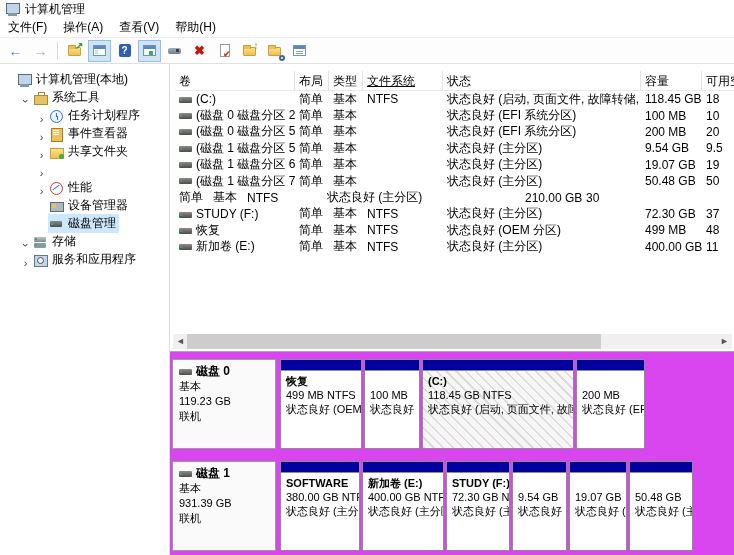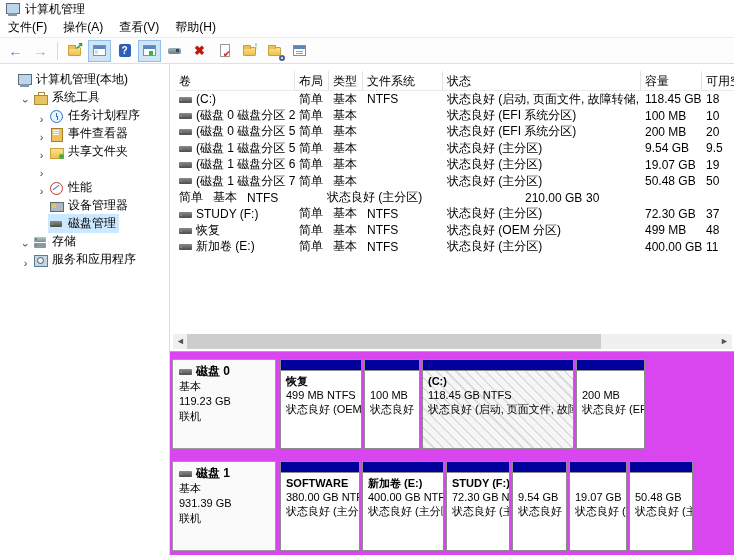--- a/index.html
+++ b/index.html
@@ -255,21 +255,21 @@
           <span class="tlabel">服务和应用程序</span>
         </span>
       </div>
     </div>
   <div class="content">
     <div class="listpane">
       <div class="lheader">
           <div class="hcell" style="width: 120px;">卷</div>
           <div class="hcell" style="width: 34px;">布局</div>
           <div class="hcell" style="width: 34px;">类型</div>
-          <div class="hcell" style="width: 80px;">文件系统</div>
+          <div class="hcell" style="width: 80px; text-decoration: underline;">文件系统</div>
           <div class="hcell" style="width: 198px;">状态</div>
           <div class="hcell" style="width: 61px;">容量</div>
           <div class="hcell" style="width: 40px;">可用空间</div>
         </div>
       <div class="lrows">
           <div class="vrow">
             <div class="vcell" style="width: 120px;"><span class="vol-icon"></span><span>(C:)</span></div>
             <div class="vcell" style="width: 34px;">简单</div>
             <div class="vcell" style="width: 34px;">基本</div>
             <div class="vcell" style="width: 80px;">NTFS</div>

